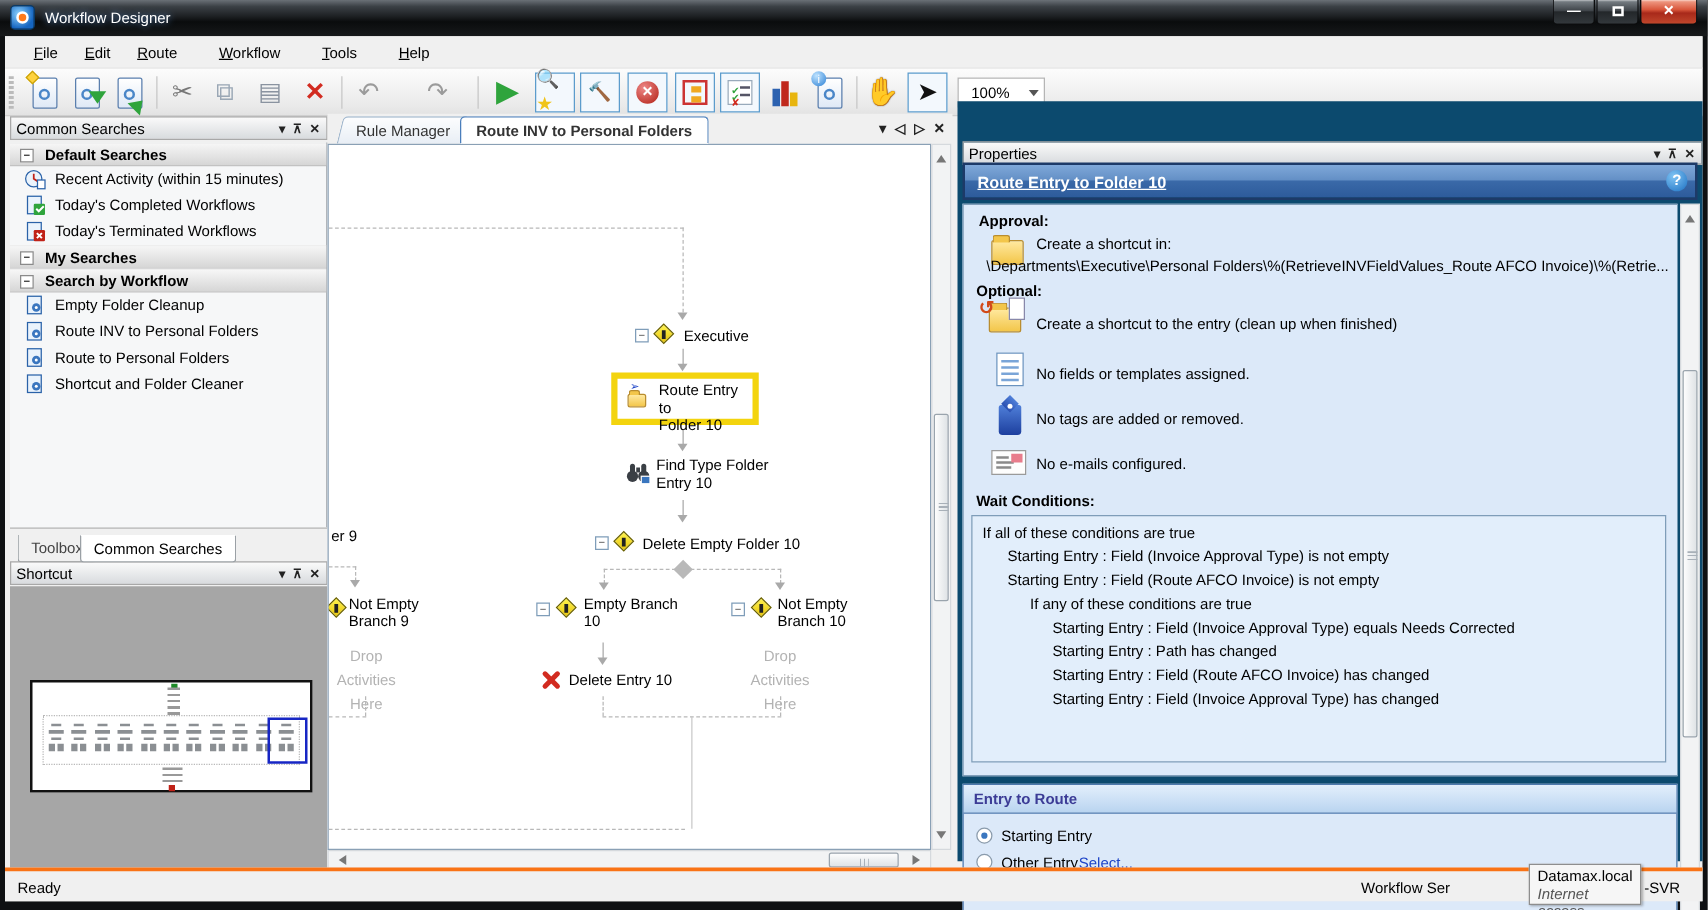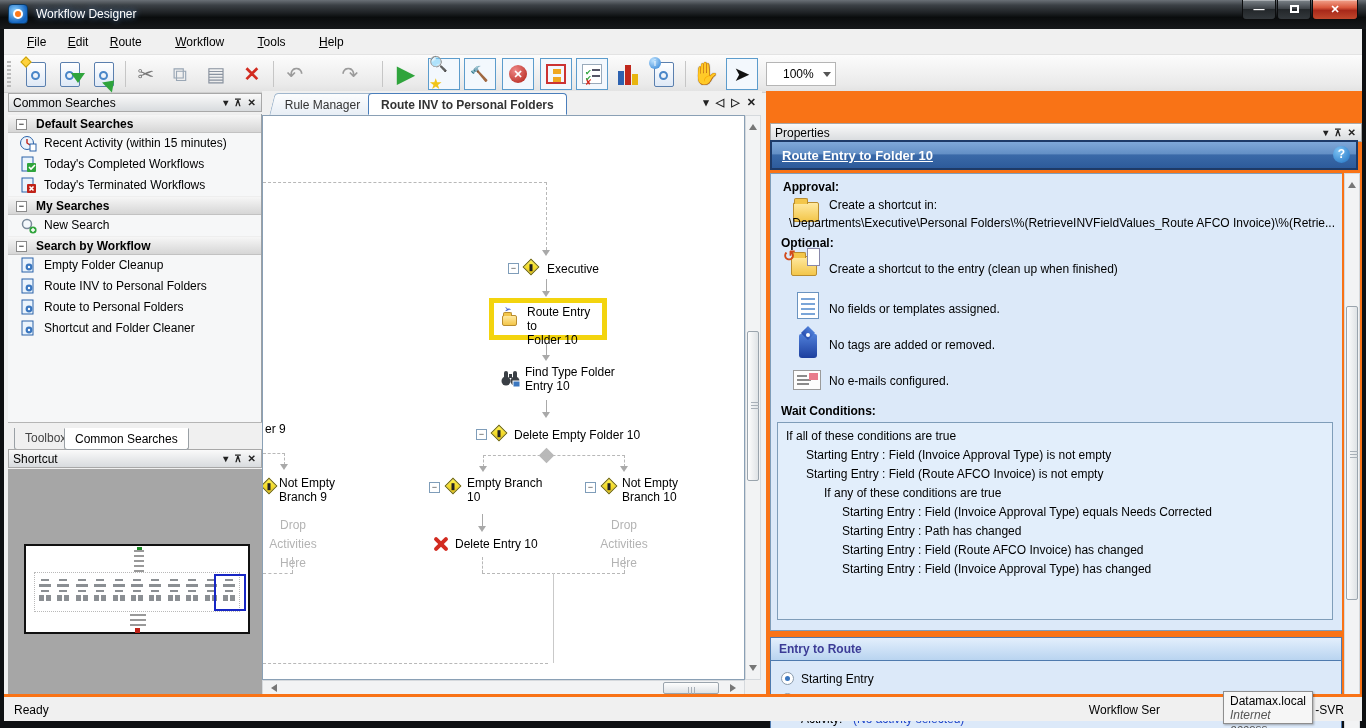--- a/index.html
+++ b/index.html
@@ -47,21 +47,21 @@
     border:2px solid #4a86c8; }
   .doc .spark { position:absolute; left:-5px; top:-5px; width:8px; height:8px; background:#ffd23d;
     transform:rotate(45deg); border:1px solid #caa20a; }
   .doc .dn { position:absolute; right:-6px; bottom:-4px; width:0; height:0;
     border:7px solid transparent; border-top:10px solid #2fa43c; }
   .doc .up { position:absolute; right:-7px; bottom:-4px; width:0; height:0;
     border:7px solid transparent; border-bottom:10px solid #2fa43c; transform:rotate(45deg); }
   .chartbars { display:flex; align-items:flex-end; height:22px; }
   .chartbars i { width:6px; margin-right:1px; display:block; }
   .zoom-combo { position:absolute; left:762px; top:7px; width:70px; height:24px; background:#fff;
-    border:1px solid #b5b5b5; font-size:12px; line-height:22px; padding-left:16px; }
+    border:1px solid #b5b5b5; font-size:12px; line-height:22px; padding-left:10px; }
   .zoom-combo .dd { position:absolute; right:4px; top:9px; width:0; height:0;
     border:4px solid transparent; border-top:5px solid #555; }
 
   
   .panel-header { position:absolute; height:19px; background:linear-gradient(#fafafa,#d8dbde);
     border:1px solid #a8a8a8; font-size:12px; padding:2px 4px; }
   .panel-ctrls { position:absolute; right:3px; top:3px; font-size:10px; color:#222; letter-spacing:2px; }
   .panel-ctrls span { margin-left:4px; font-weight:bold; }
 
   
@@ -130,21 +130,21 @@
 
   
   .sb { background:#f2f3f4; border:1px solid #d5d9dd; position:absolute; }
   .sb-thumb { position:absolute; background:linear-gradient(90deg,#fdfdfd,#dfe3e6); border:1px solid #9aa4ad; border-radius:2px; }
   .sb-thumb.h { background:linear-gradient(#fdfdfd,#dfe3e6); }
   .sb-arrow { position:absolute; width:0; height:0; border:4px solid transparent; }
   .grip3 { position:absolute; left:3px; background:repeating-linear-gradient(#a8b0b8 0 1px, transparent 1px 3px); width:8px; height:7px; }
   .grip3v { position:absolute; top:4px; background:repeating-linear-gradient(90deg,#a8b0b8 0 1px, transparent 1px 3px); width:7px; height:8px; }
 
   
-  .props { position:absolute; left:762px; top:62px; width:596px; height:608px; background:#f97316; }
+  .props { position:absolute; left:762px; top:52px; width:596px; height:608px; background:#0c4a6e; }
   .props-title { position:absolute; left:4px; top:49px; width:588px; height:30px;
     border:2px solid #1d3a68; background:linear-gradient(#7fa8d9, #6490c6 45%, #3a69a8 50%, #2d5b9b); }
   .props-title .lnk { color:#fff; font-weight:bold; text-decoration:underline; font-size:13px;
     position:absolute; left:10px; top:6px; }
   .help-circle { position:absolute; right:6px; top:4px; width:17px; height:17px; border-radius:50%;
     background:radial-gradient(circle at 35% 30%, #7fc4f4, #1d70c2); color:#fff; font-weight:bold;
     font-size:12px; text-align:center; line-height:17px; }
   .props-body { position:absolute; left:4px; top:82px; width:572px; height:458px;
     background:#dcе9f9; background:#dce9f9; border:1px solid #7f9db9; border-right:none; }
   .p-bold { position:absolute; font-weight:bold; font-size:12px; }
@@ -333,28 +333,20 @@
           </svg>
         <span>Today's Completed Workflows</span></div>
       <div class="search-item">
         <svg class="sicon" viewBox="0 0 17 17">
             <rect x="2" y="1" width="11" height="14" fill="#eaf3fc" stroke="#2a62a8"></rect>
             <rect x="7" y="7" width="9" height="9" rx="1" fill="#c02218"></rect>
             <path d="M9.5 9.5l4 4M13.5 9.5l-4 4" stroke="#fff" stroke-width="1.6"></path>
           </svg>
         <span>Today's Terminated Workflows</span></div>
       <div class="sec-header"><span class="collapse-box">−</span><span>My Searches</span></div>
-      <div class="search-item">
-        <svg class="sicon" viewBox="0 0 17 17">
-            <circle cx="7" cy="7" r="4.5" fill="#f4f8fc" stroke="#7a8a9a" stroke-width="1.5"></circle>
-            <line x1="10" y1="10" x2="14" y2="14" stroke="#7a8a9a" stroke-width="2"></line>
-            <circle cx="13" cy="13" r="3.6" fill="#2fa43c"></circle>
-            <path d="M13 11v4M11 13h4" stroke="#fff" stroke-width="1.4"></path>
-          </svg>
-        <span>New Search</span></div>
       <div class="sec-header"><span class="collapse-box">−</span><span>Search by Workflow</span></div>
       <div class="search-item">
         <svg class="sicon" viewBox="0 0 17 17">
             <rect x="2" y="1" width="11" height="14" fill="#eaf3fc" stroke="#2a62a8"></rect>
             <circle cx="9" cy="10" r="3.4" fill="#3a76bf"></circle>
             <circle cx="9" cy="10" r="1.2" fill="#fff"></circle>
           </svg>
         <span>Empty Folder Cleanup</span></div>
       <div class="search-item">
         <svg class="sicon" viewBox="0 0 17 17">

